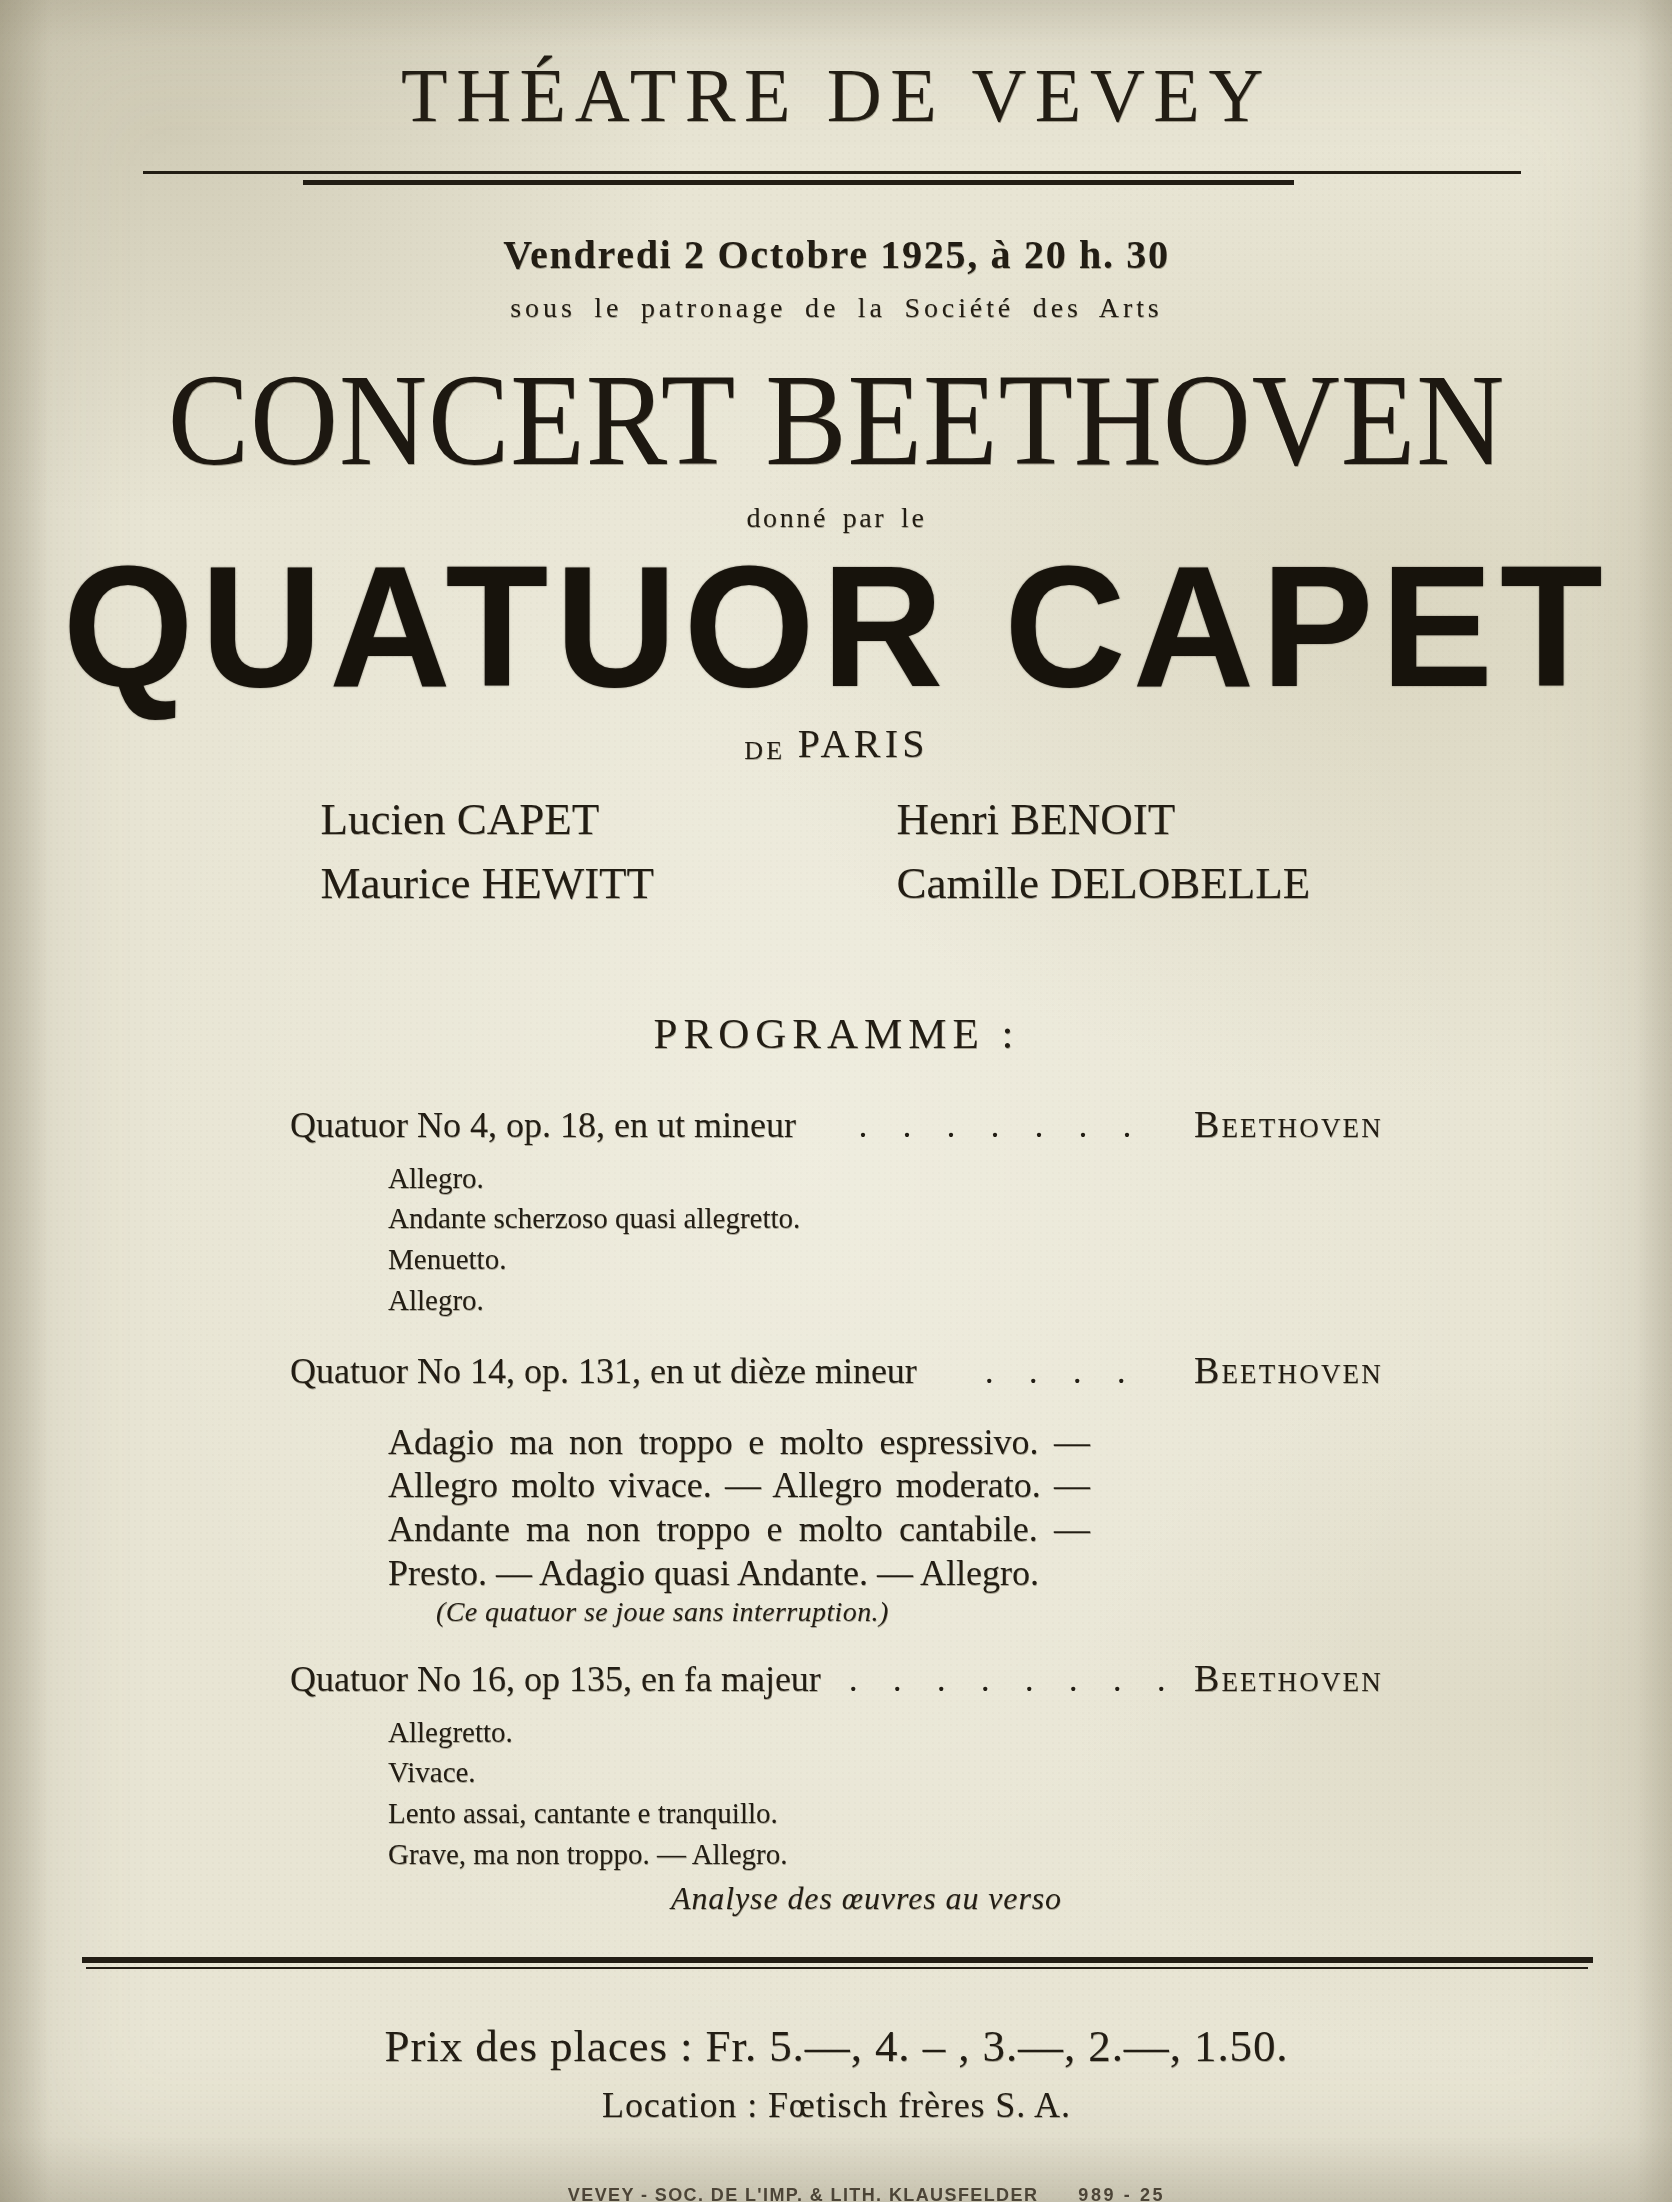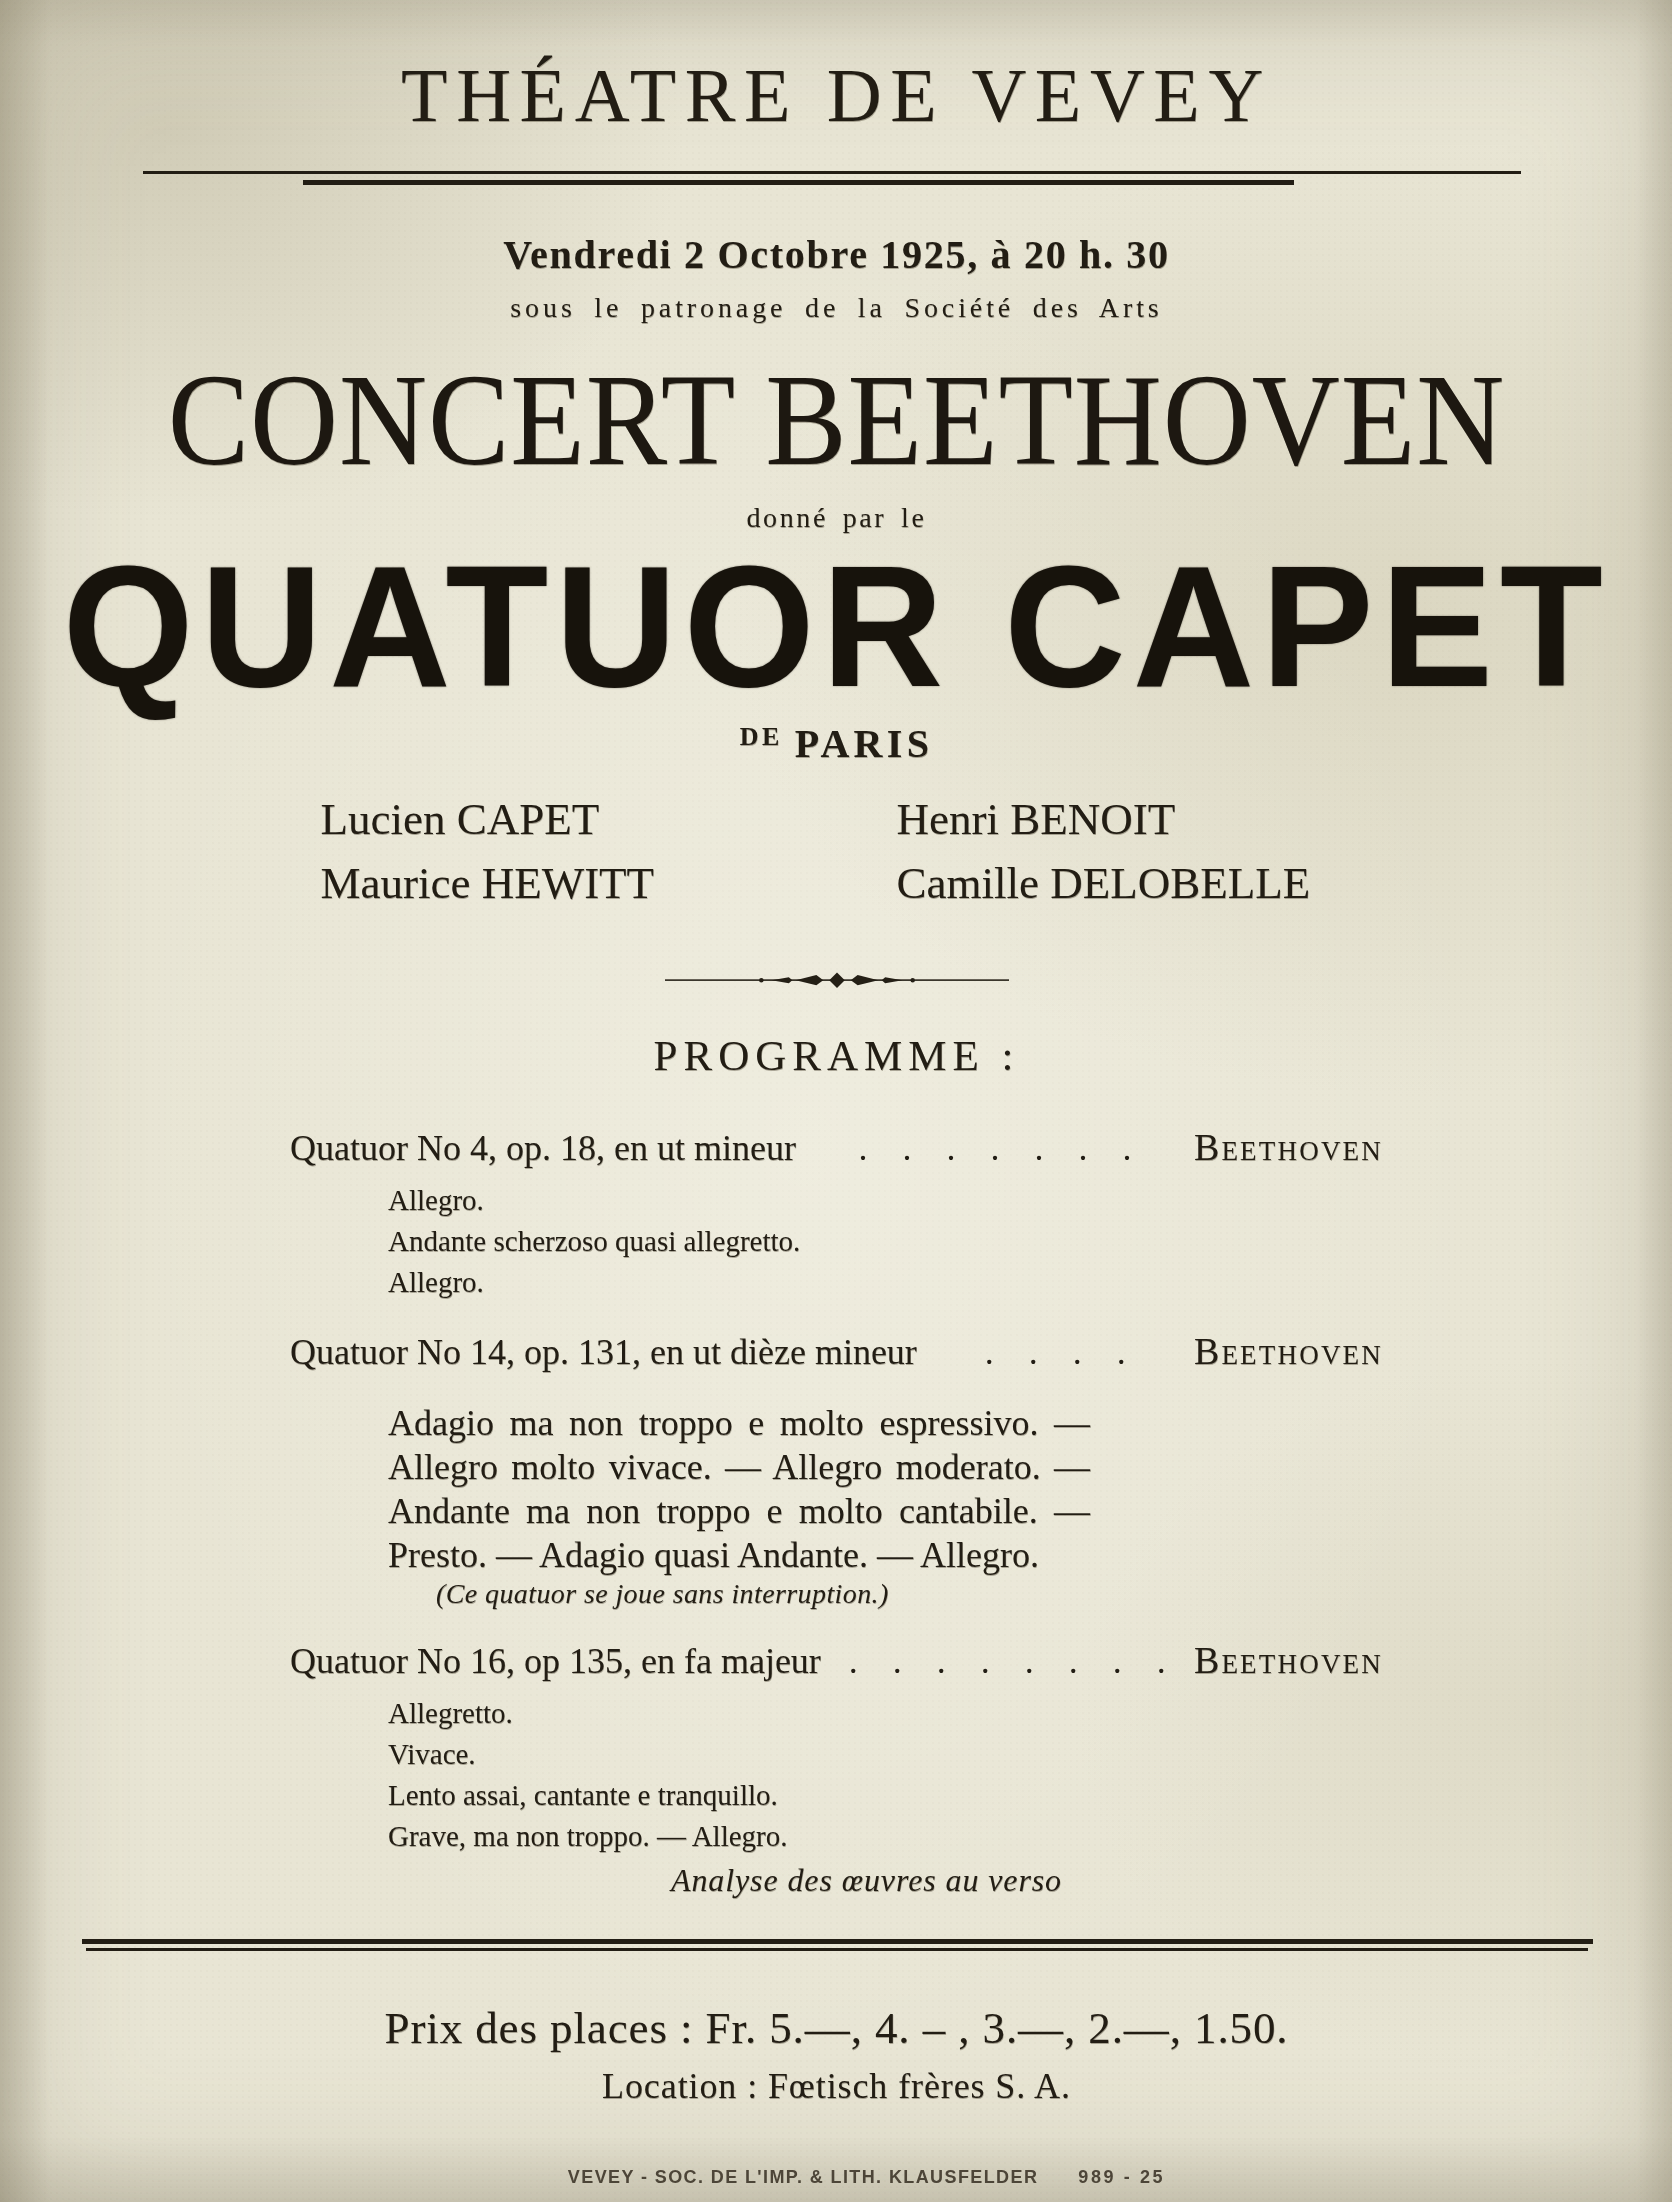--- a/index.html
+++ b/index.html
@@ -67,23 +67,22 @@
 
   .ensemble {
     margin-top: 10.3px; font-size: 165px; line-height: 1; white-space: nowrap;
     font-family: "Liberation Sans", "DejaVu Sans", sans-serif;
     font-weight: bold; letter-spacing: 6.9px; color: #17130c;
     display: inline-block; transform: scale(1.02, 1.05); transform-origin: 50% 60%;
     text-shadow: 0 0 1.7px rgba(25,20,12,0.55);
   }
 
   .origin {
-    margin-top: 13.8px; display: flex; align-items: flex-start; gap: 12px;
+    margin-top: 13.8px; display: flex; align-items: flex-end; gap: 12px;
     line-height: 1;
-    font-weight: bold;
   }
   .origin-prefix { font-size: 26px; letter-spacing: 3.4px; }
   .origin-city   { font-size: 40px; letter-spacing: 4.3px; }
 
   .members {
     margin-top: 31px; width: 1032px;
     display: grid; grid-template-columns: 1fr 1fr; row-gap: 15px;
     font-size: 45px; line-height: 1.1;
   }
   .member { white-space: nowrap; }
@@ -203,20 +202,21 @@
   <div class="program">
 
     <div class="prog-row">
       <span class="prog-title ink">Quatuor No 4, op. 18, en ut mineur</span>
       <span class="prog-dots">. . . . . . .</span>
       <span class="prog-composer ink">Beethoven</span>
     </div>
     <div class="movements">
       <div class="movement ink">Allegro.</div>
       <div class="movement ink">Andante scherzoso quasi allegretto.</div>
+      <div class="movement ink">Menuetto.</div>
       <div class="movement ink">Allegro.</div>
     </div>
 
     <div class="prog-row second">
       <span class="prog-title ink">Quatuor No 14, op. 131, en ut dièze mineur</span>
       <span class="prog-dots">. . . .</span>
       <span class="prog-composer ink">Beethoven</span>
     </div>
     <div class="movements-paragraph ink">Adagio ma non troppo e molto espressivo. — Allegro molto vivace. — Allegro moderato. — Andante ma non troppo e molto cantabile. — Presto. — Adagio quasi Andante. — Allegro.</div>
     <div class="performance-note ink">(Ce quatuor se joue sans interruption.)</div>

